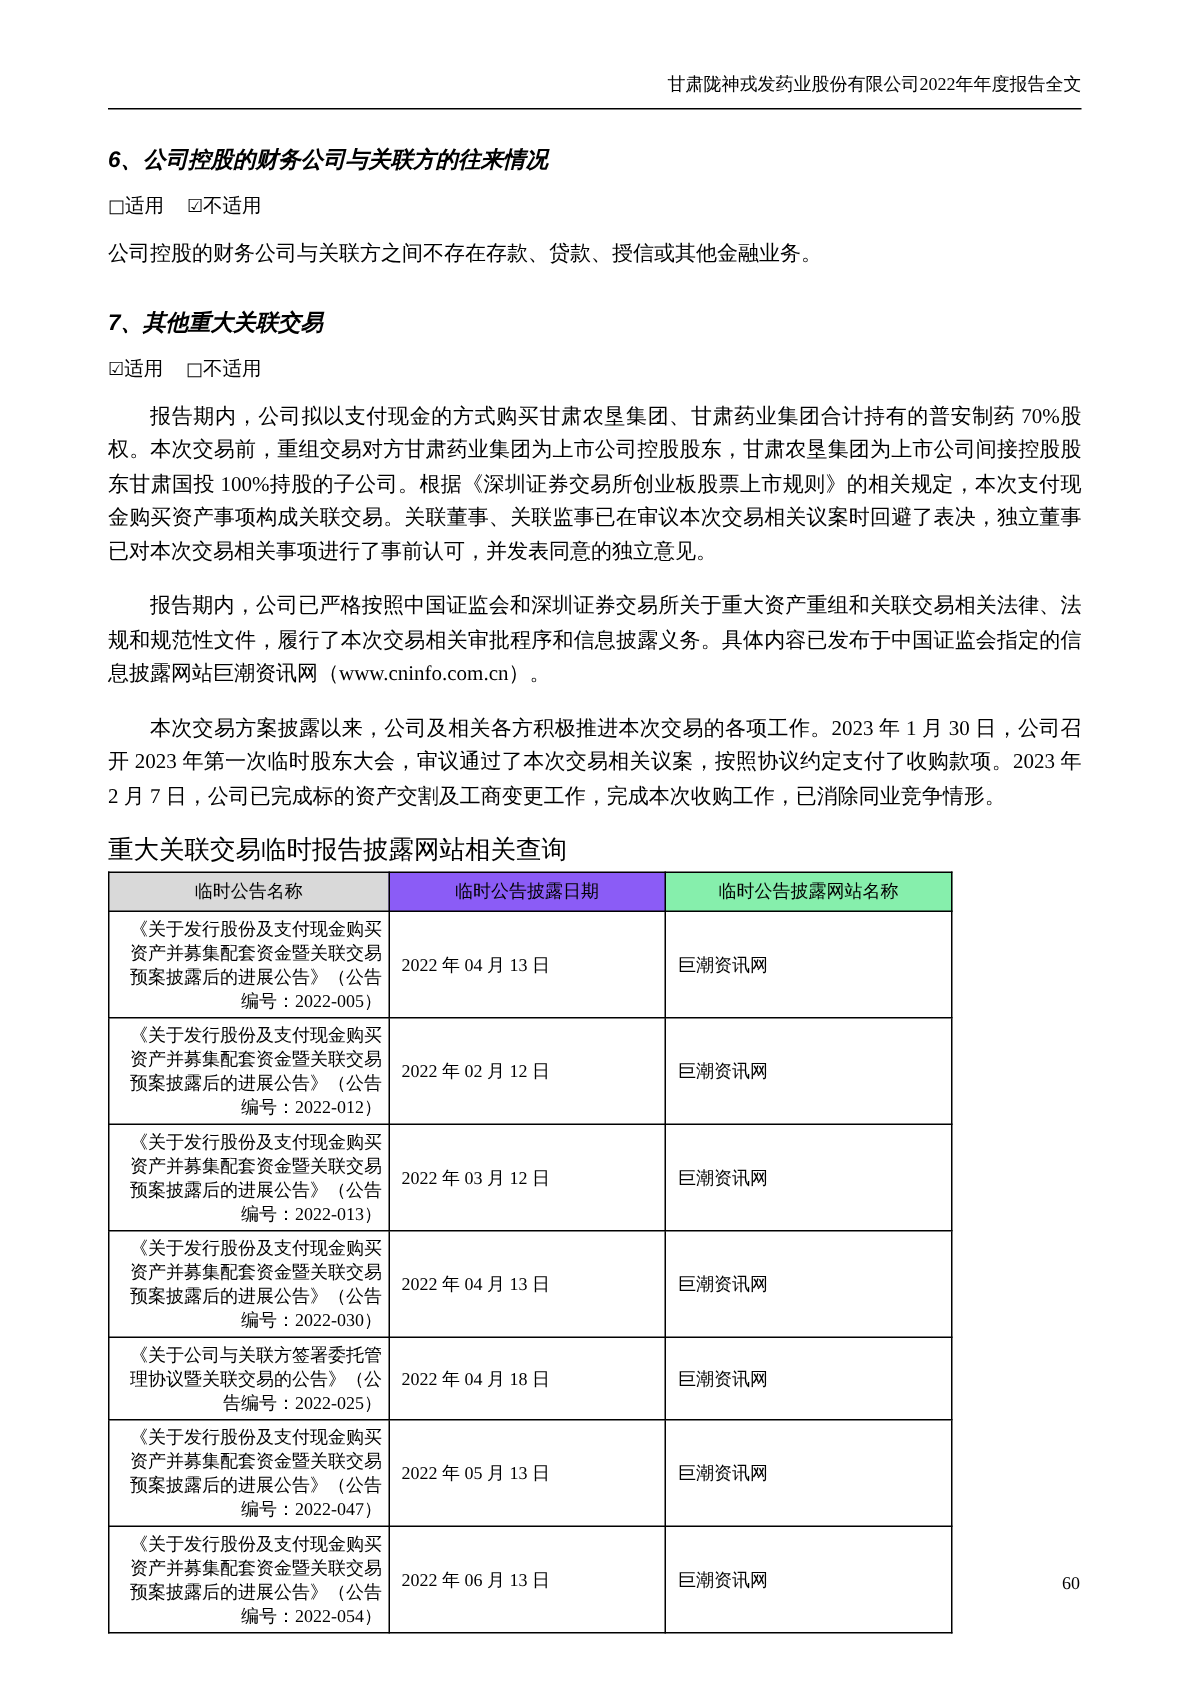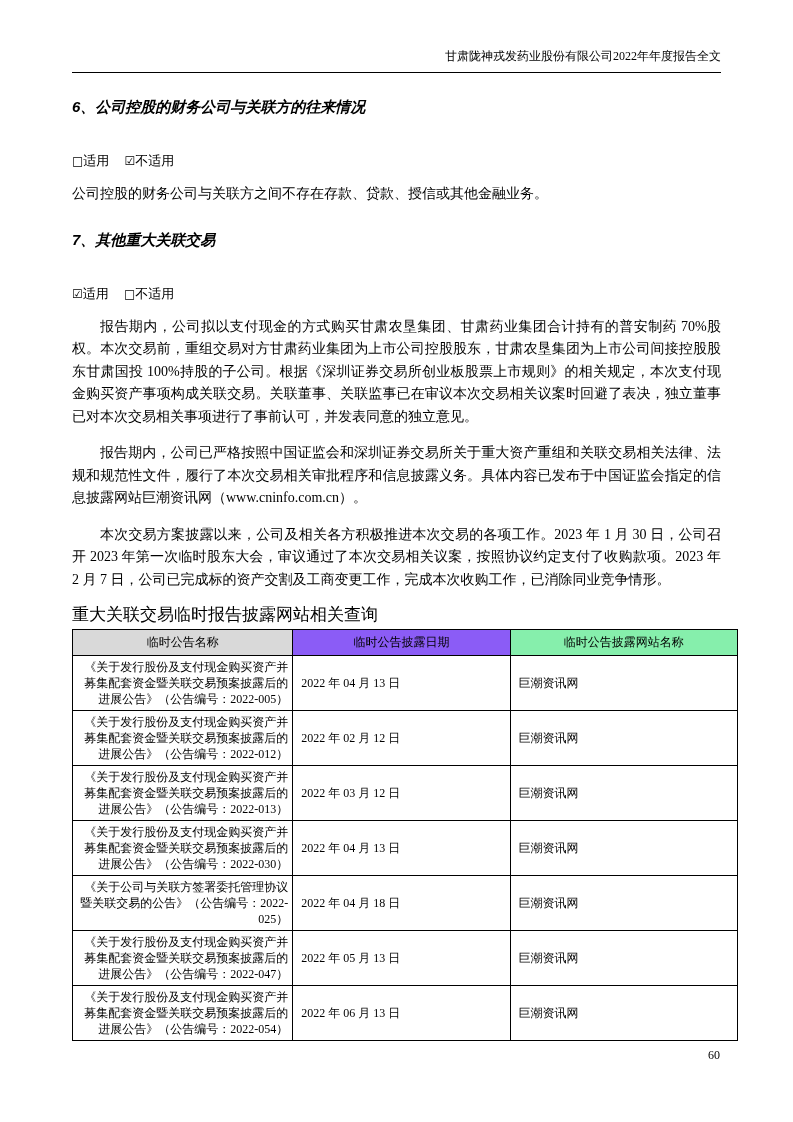--- a/index.html
+++ b/index.html
@@ -33,21 +33,21 @@
   }
   h2.section-heading {
     font-family: "Liberation Sans", "DejaVu Sans", sans-serif;
     font-size: 15px;
     font-weight: bold;
     margin: 24px 0 0 0;
     line-height: 20px;
     font-style: italic;
   }
   .apply-line {
-    margin-top: 36px;
+    margin-top: 12px;
     font-size: 13px;
     line-height: 16px;
   }
   .apply-option { margin-right: 12px; }
   .apply-option .box-glyph {
     font-family: "DejaVu Sans", sans-serif;
     font-size: 12px;
   }
   .body-para {
     margin: 14px 0 0 0;
@@ -57,21 +57,21 @@
   }
   .body-para.indent { text-indent: 2em; }
   .table-caption {
     margin-top: 16px;
     font-size: 17px;
     line-height: 16px;
   }
   table.ann-table {
     margin-top: 6px;
     border-collapse: collapse;
-    width: 666px;
+    width: 563px;
     font-size: 12px;
   }
   table.ann-table th, table.ann-table td {
     border: 1px solid #000;
   }
   table.ann-table th {
     background: #d9d9d9;
     font-weight: normal;
     text-align: center;
     padding: 5px 4px;

